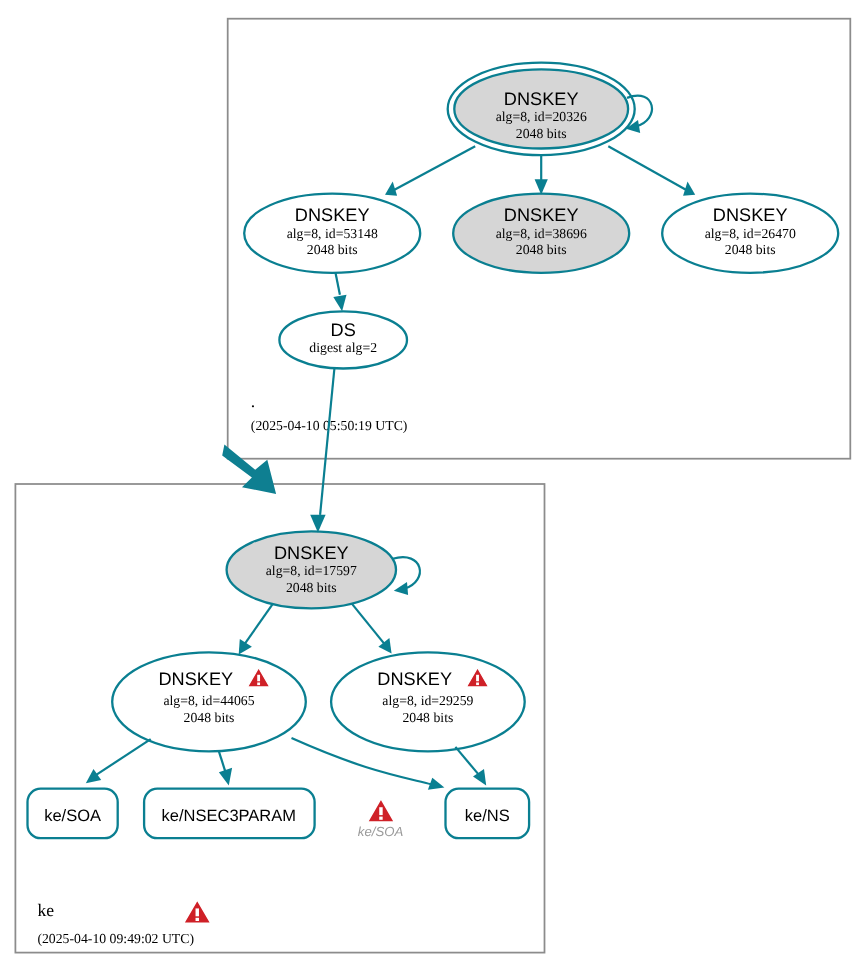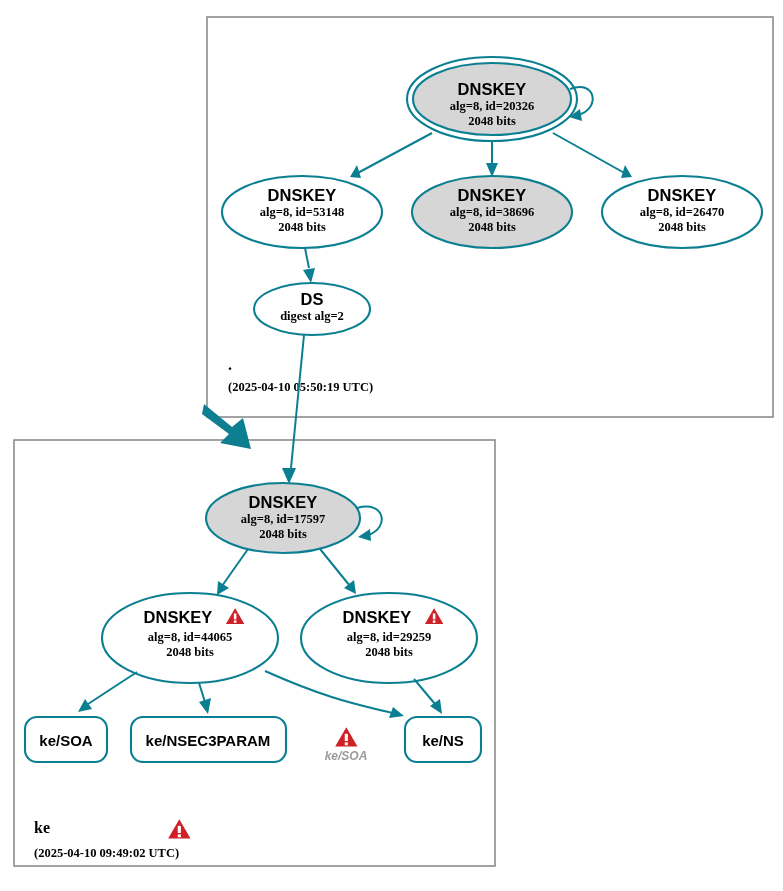--- a/index.html
+++ b/index.html
@@ -10,21 +10,20 @@
   }
   body {
     font-family: "Liberation Sans", sans-serif;
   }
   #canvas-root {
     position: relative;
     width: 783px;
     height: 891px;
     background: #ffffff;
     overflow: hidden;
-    font-weight: bold;
   }
   svg#graph {
     display: block;
     width: 783px;
     height: 891px;
   }
   .cluster-box {
     fill: #ffffff;
     stroke: #8c8c8c;
     stroke-width: 1.6;

